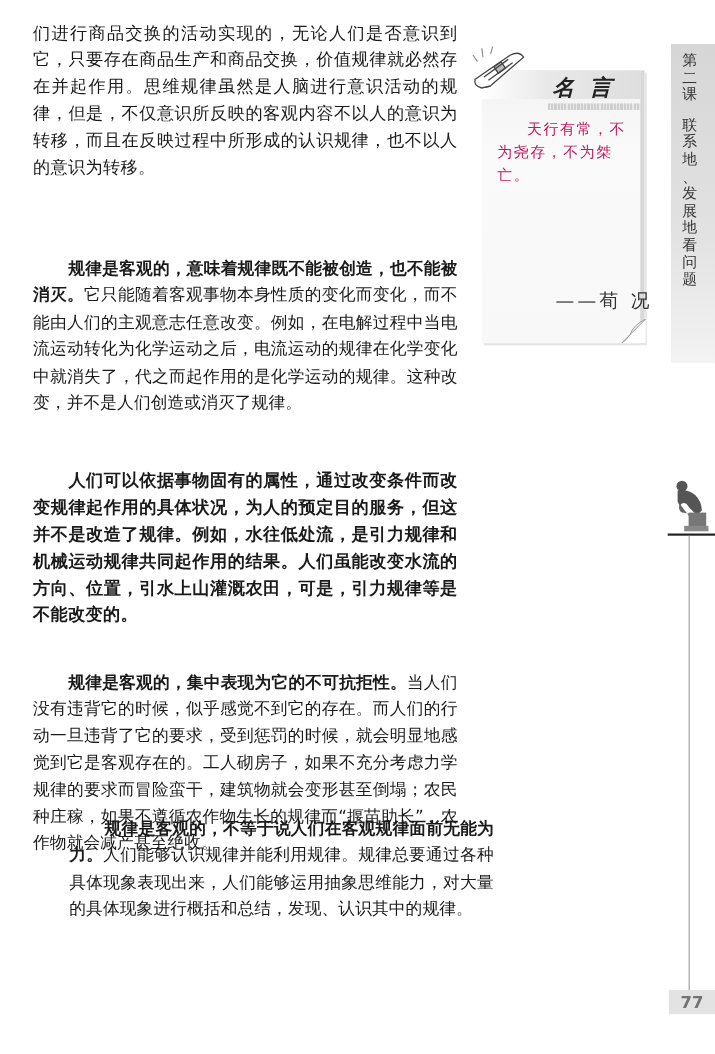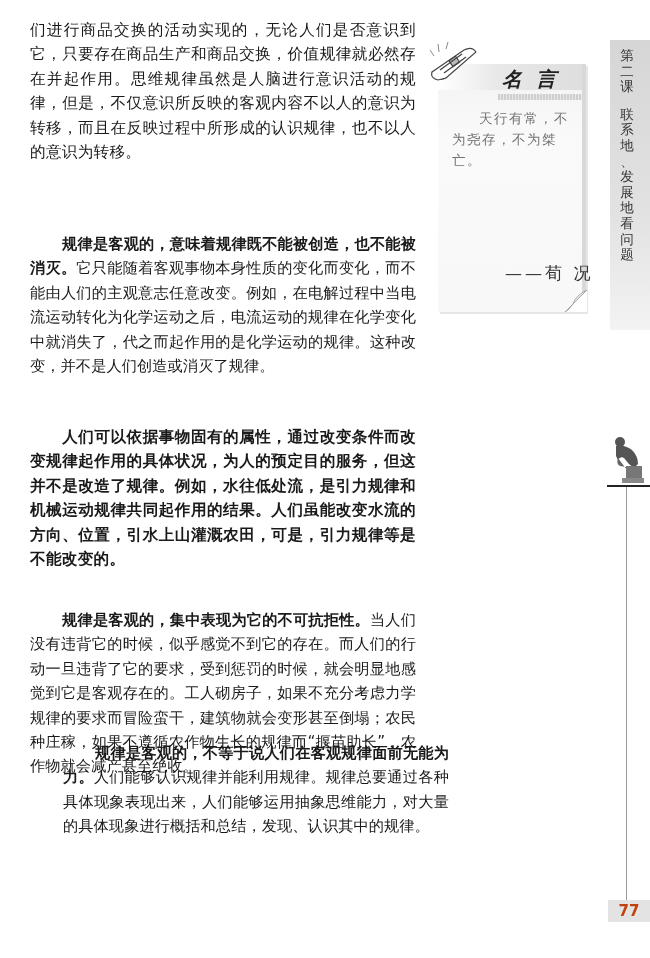--- a/index.html
+++ b/index.html
@@ -22,41 +22,41 @@
     border-right:4px solid #d8d8d8; box-shadow: 2px 2px 0 #e6e6e6; }
   .quote-header { position:absolute; left:0; top:0; width:144px; height:26px;
     background:linear-gradient(90deg,#ffffff 0%, #e9e9e9 40%, #dedede 100%); }
   .quote-title { position:absolute; right:12px; top:2px; font-family:"DejaVu Sans","Liberation Sans",sans-serif;
     font-size:20px; font-style:italic; font-weight:bold; letter-spacing:14px; color:#222;margin-left:20px; }
   .quote-stripe { position:absolute; left:60px; top:30px; width:84px; height:6px;
     background:repeating-linear-gradient(90deg,#cfcfcf 0 2px,#e8e8e8 2px 3px); }
   .scroll-icon { position:absolute; left:426px; top:42px; width:58px; height:44px; }
   .quote-text { position:absolute; left:452px; top:108px; width:128px;
     font-family:"DejaVu Sans","Liberation Sans",sans-serif; font-size:13.5px; line-height:21px;
-    color:#737373; letter-spacing:1.5px; }
+    color:#be185d; letter-spacing:1.5px; }
   .quote-text p { margin:0; text-indent:27px; }
   .quote-author { position:absolute; left:505px; top:262px; font-family:"DejaVu Serif",serif;
     font-size:17px; color:#333; letter-spacing:3px; }
   .page-curl { position:absolute; left:565px; top:290px; width:22px; height:22px; }
 
   
   .side-tab { position:absolute; left:610px; top:40px; width:40px; height:290px;
     background:linear-gradient(180deg,#d6d6d6 0%, #e2e2e2 60%, #f3f3f3 100%); }
   .side-tab-text { position:absolute; left:618px; top:48px; width:18px;
     font-family:"DejaVu Sans","Liberation Sans",sans-serif; font-size:13.5px; line-height:15.6px;
     color:#333; word-break:break-all; text-align:center; }
   .side-tab-text span { display:block; }
 
   .thinker { position:absolute; left:606px; top:434px; width:40px; height:50px; }
   .rule-h { position:absolute; left:607px; top:485px; width:43px; height:2px; background:#222; }
   .rule-v { position:absolute; left:626px; top:487px; width:1px; height:413px; background:#9a9a9a; }
   .page-box { position:absolute; left:608px; top:900px; width:42px; height:22px; background:#e3e3e3; }
   .page-num { position:absolute; left:608px; top:900px; width:42px; height:22px; text-align:center;
     font-family:"DejaVu Sans","Liberation Sans",sans-serif; font-weight:bold; font-size:15px;
-    line-height:22px; color:#c2410c; }
+    line-height:22px; color:#737373; }
 </style>
 </head>
 <body>
 
 <p class="para main p1">们进行商品交换的活动实现的，无论人们是否意识到它，只要存在商品生产和商品交换，价值规律就必然存在并起作用。思维规律虽然是人脑进行意识活动的规律，但是，不仅意识所反映的客观内容不以人的意识为转移，而且在反映过程中所形成的认识规律，也不以人的意识为转移。</p>
 
 <p class="para main sans p2"><span class="indent"></span><b>规律是客观的，意味着规律既不能被创造，也不能被消灭。</b><span>它只能随着客观事物本身性质的变化而变化，而不能由人们的主观意志任意改变。例如，在电解过程中当电流运动转化为化学运动之后，电流运动的规律在化学变化中就消失了，代之而起作用的是化学运动的规律。这种改变，并不是人们创造或消灭了规律。</span></p>
 
 <p class="para main p3"><span class="indent"></span><span>人们可以依据事物固有的属性，通过改变条件而改变规律起作用的具体状况，为人的预定目的服务，但这并不是改造了规律。例如，水往低处流，是引力规律和机械运动规律共同起作用的结果。人们虽能改变水流的方向、位置，引水上山灌溉农田，可是，引力规律等是不能改变的。</span></p>
 

